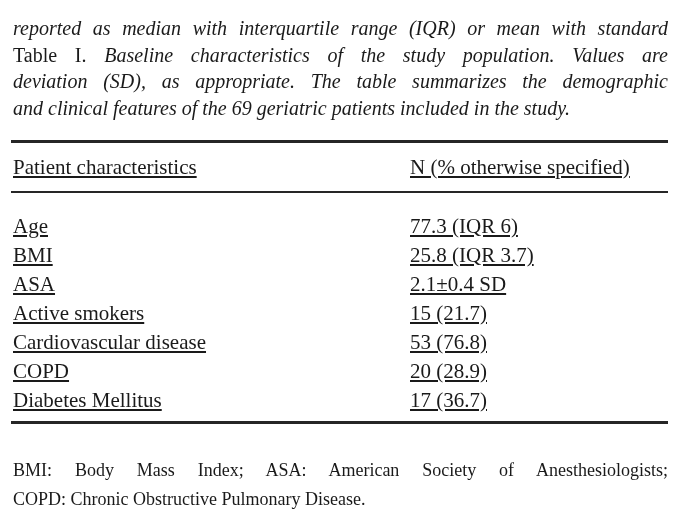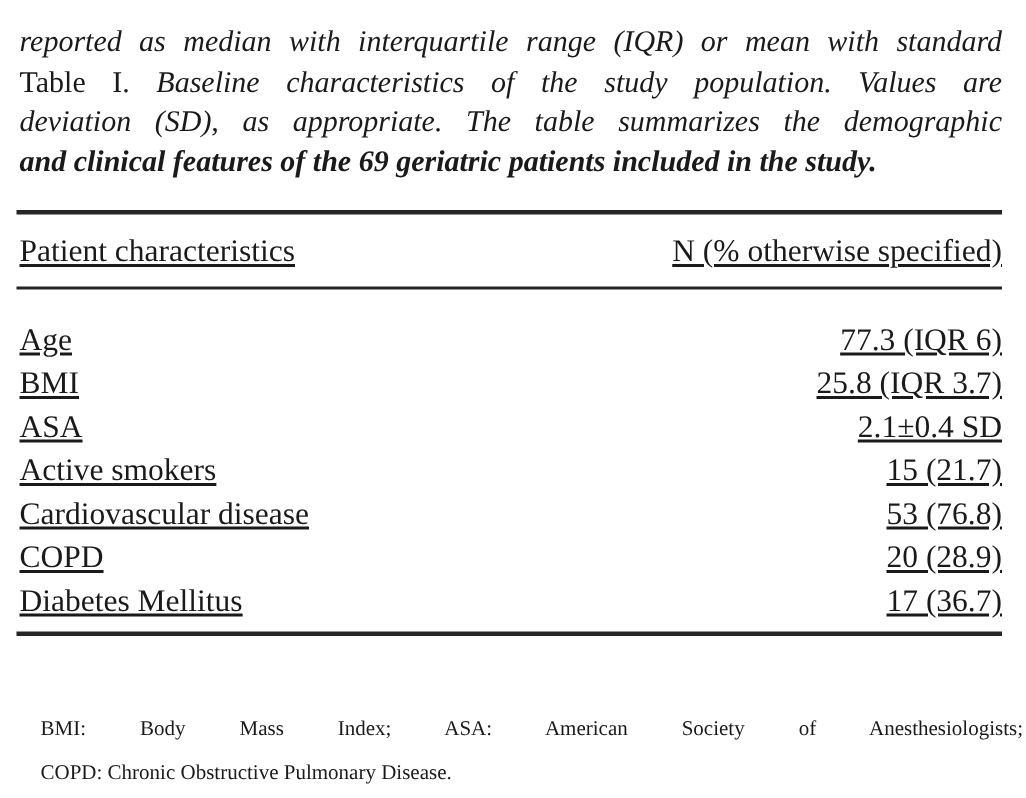--- a/index.html
+++ b/index.html
@@ -20,21 +20,21 @@
     left: 13px; top: 15px; width: 655px;
     font-size: 20px;
     line-height: 26.5px;
   }
   .cap-line {
     white-space: nowrap;
     text-align: justify;
     text-align-last: justify;
     text-justify: inter-word;
   }
-  .cap-line.last { text-align-last: left; font-weight: bold; }
+  .cap-line.last { text-align-last: left; }
   .ital { font-style: italic; }
   .roman { font-style: normal; }
 
   
   .tablewrap {
     position: absolute;
     left: 11px; top: 140px; width: 657px;
     font-size: 21px;
     text-decoration: underline;
   }
@@ -42,37 +42,36 @@
   .rule.thick { height: 3px; }
   .rule.thin  { height: 2px; }
   .hdr-row {
     display: flex;
     align-items: center;
     justify-content: space-between;
     height: 48px;
     padding-left: 2px;
     box-sizing: border-box;
   }
-  .col-values { width: 258px; text-align: right; }
+  .col-values { width: 258px; text-align: left; }
   .tbody { padding: 19px 0 6px 0; }
   .trow {
     display: flex;
     align-items: center;
     justify-content: space-between;
     height: 29px;
     padding-left: 2px;
   }
 
   
   .footnote {
     position: absolute;
-    left: 13px; top: 473px; width: 655px;
-    font-size: 14px;
+    left: 13px; top: 456px; width: 655px;
+    font-size: 18px;
     line-height: 28.5px;
-    margin-left: 14px;
   }
   .fn-justify {
     white-space: nowrap;
     text-align: justify;
     text-align-last: justify;
     text-justify: inter-word;
   }
 </style>
 </head>
 <body>

